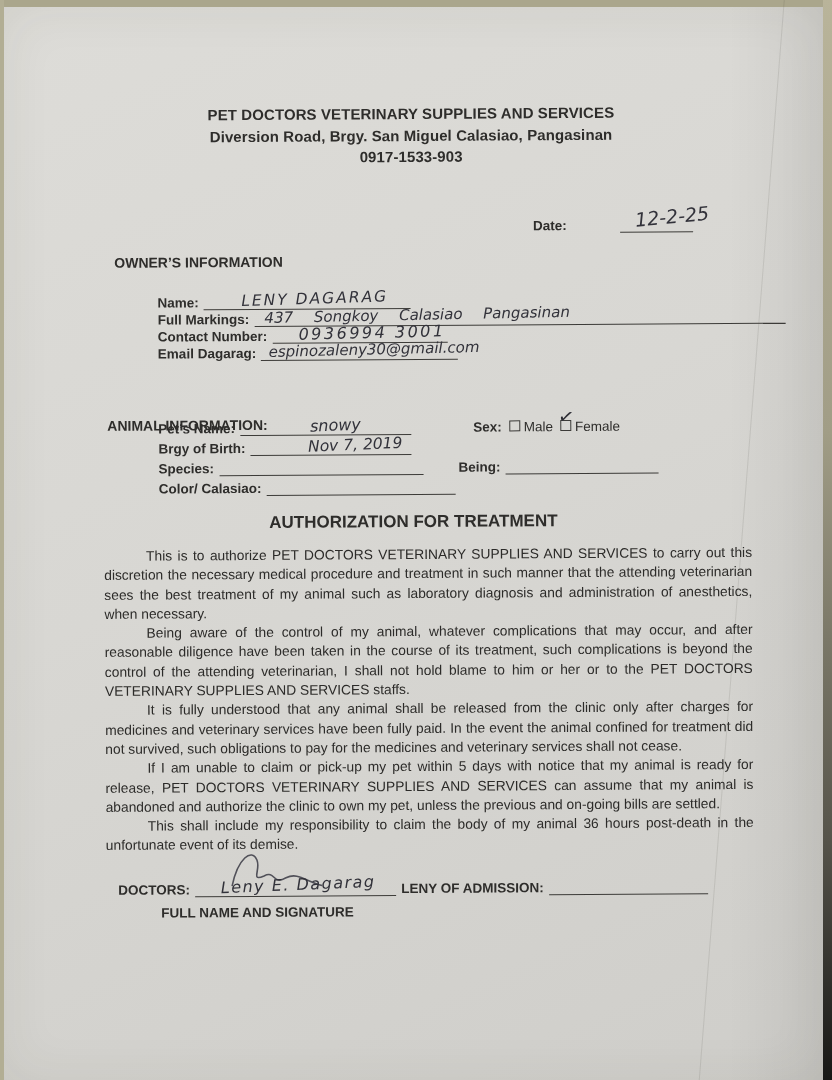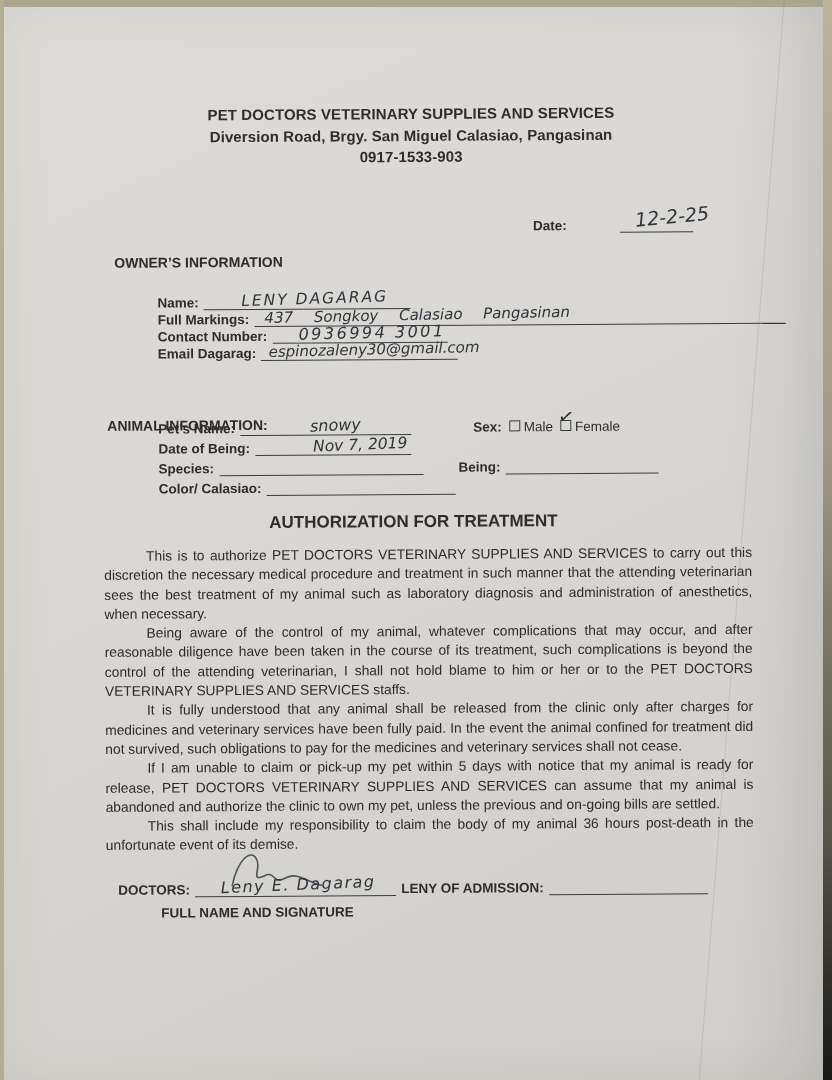--- a/index.html
+++ b/index.html
@@ -117,21 +117,21 @@
       </span>
       <span>Male</span>
       <span class="cb-wrap">
         <span class="cb"></span>
         <span class="check">✓</span>
       </span>
       <span>Female</span>
     </div>
 
     <div class="row" style="left:155px;top:431px;width:253px;">
-      <span class="lbl">Date of Being:</span>
+      <span class="lbl">Brgy of Birth:</span>
       <span class="line">
         <span class="hw" style="left:58px;font-size:15.5px;transform:rotate(-2deg);">Nov 7, 2019</span>
       </span>
     </div>
 
     <div class="row" style="left:155px;top:451px;width:265px;">
       <span class="lbl">Species:</span>
       <span class="line">
         <span class="hw"></span>
       </span>

